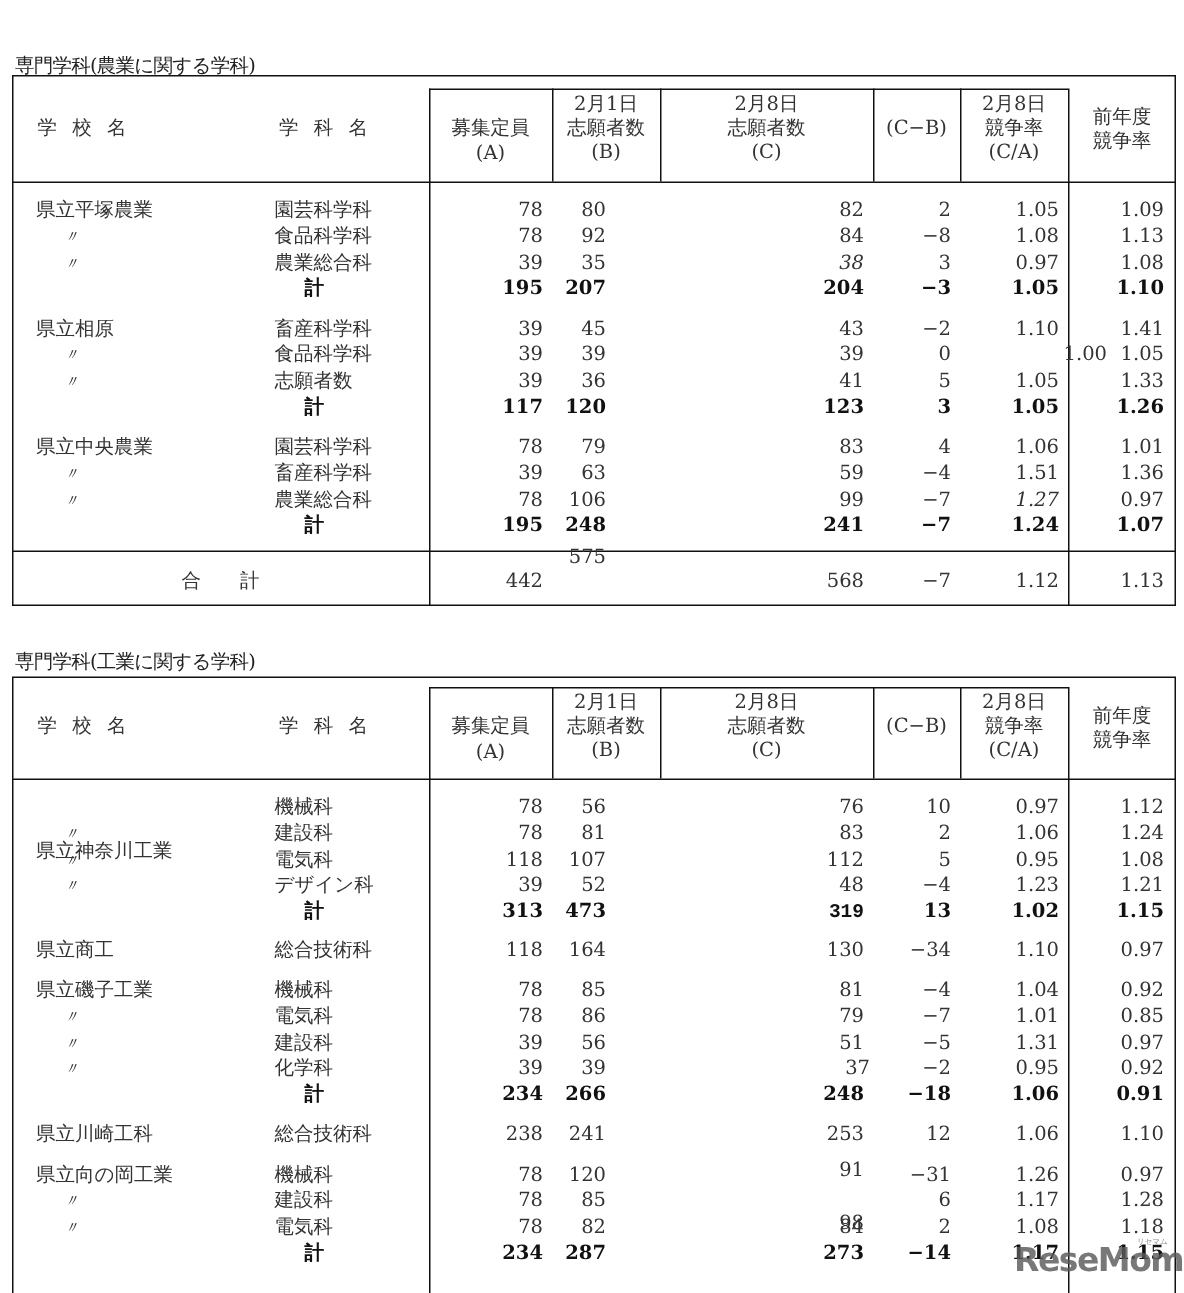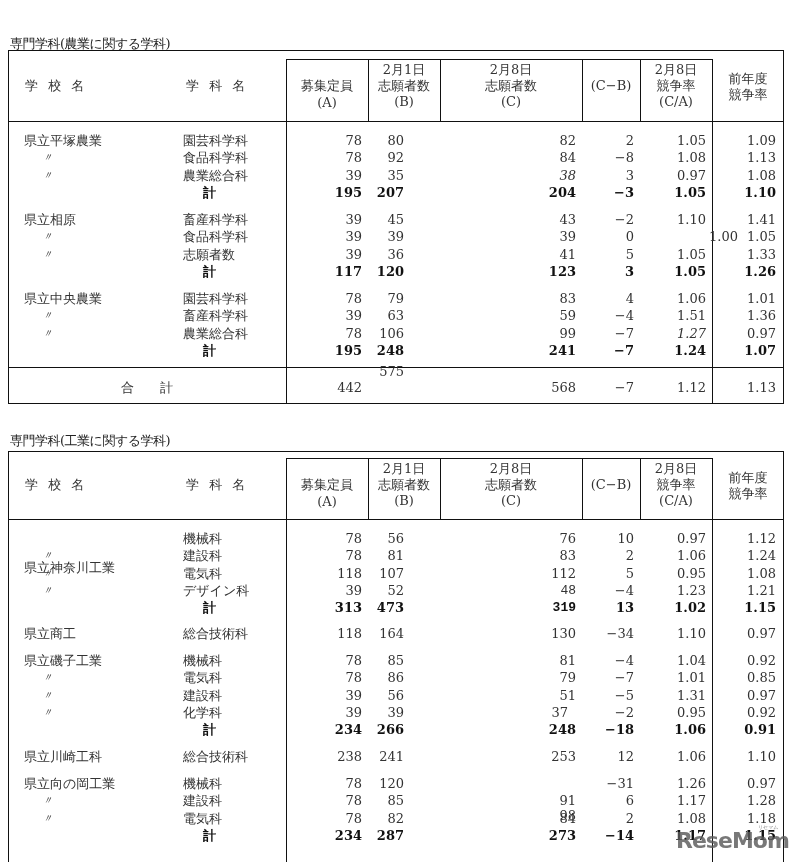--- a/index.html
+++ b/index.html
@@ -195,21 +195,21 @@
     <div class="cell num" style="left:286px;width:76px;top:565px;">118</div>
     <div class="cell num" style="left:368px;width:36px;top:565px;">107</div>
     <div class="cell num" style="left:440px;width:136px;top:565px;">112</div>
     <div class="cell num" style="left:582px;width:52px;top:565px;">5</div>
     <div class="cell num" style="left:640px;width:66px;top:565px;">0.95</div>
     <div class="cell num" style="left:712px;width:64px;top:565px;">1.08</div>
     <div class="cell" style="left:42px;top:582px;font-size:11px;font-style:italic;">〃</div>
     <div class="cell" style="left:183px;top:582px;">デザイン科</div>
     <div class="cell num" style="left:286px;width:76px;top:582px;">39</div>
     <div class="cell num" style="left:368px;width:36px;top:582px;">52</div>
-    <div class="cell num" style="left:440px;width:136px;top:582px;font-family:Liberation Mono, monospace;">48</div>
+    <div class="cell num" style="left:440px;width:136px;top:582px;">48</div>
     <div class="cell num" style="left:582px;width:52px;top:582px;">−4</div>
     <div class="cell num" style="left:640px;width:66px;top:582px;">1.23</div>
     <div class="cell num" style="left:712px;width:64px;top:582px;">1.21</div>
     <div class="cell bold" style="left:203px;top:599px;">計</div>
     <div class="cell num bold" style="left:286px;width:76px;top:599px;">313</div>
     <div class="cell num bold" style="left:368px;width:36px;top:599px;">473</div>
     <div class="cell num bold" style="left:440px;width:136px;top:599px;font-family:Liberation Mono, monospace;">319</div>
     <div class="cell num bold" style="left:582px;width:52px;top:599px;">13</div>
     <div class="cell num bold" style="left:640px;width:66px;top:599px;">1.02</div>
     <div class="cell num bold" style="left:712px;width:64px;top:599px;">1.15</div>
@@ -242,21 +242,21 @@
     <div class="cell num" style="left:286px;width:76px;top:687px;">39</div>
     <div class="cell num" style="left:368px;width:36px;top:687px;">56</div>
     <div class="cell num" style="left:440px;width:136px;top:687px;">51</div>
     <div class="cell num" style="left:582px;width:52px;top:687px;">−5</div>
     <div class="cell num" style="left:640px;width:66px;top:687px;">1.31</div>
     <div class="cell num" style="left:712px;width:64px;top:687px;">0.97</div>
     <div class="cell" style="left:42px;top:704px;font-size:11px;font-style:italic;">〃</div>
     <div class="cell" style="left:183px;top:704px;">化学科</div>
     <div class="cell num" style="left:286px;width:76px;top:704px;">39</div>
     <div class="cell num" style="left:368px;width:36px;top:704px;">39</div>
-    <div class="cell num" style="left:432px;width:136px;top:704px;">37</div>
+    <div class="cell num" style="left:444px;width:136px;top:704px;">37</div>
     <div class="cell num" style="left:582px;width:52px;top:704px;">−2</div>
     <div class="cell num" style="left:640px;width:66px;top:704px;">0.95</div>
     <div class="cell num" style="left:712px;width:64px;top:704px;">0.92</div>
     <div class="cell bold" style="left:203px;top:721px;">計</div>
     <div class="cell num bold" style="left:286px;width:76px;top:721px;">234</div>
     <div class="cell num bold" style="left:368px;width:36px;top:721px;">266</div>
     <div class="cell num bold" style="left:440px;width:136px;top:721px;">248</div>
     <div class="cell num bold" style="left:582px;width:52px;top:721px;">−18</div>
     <div class="cell num bold" style="left:640px;width:66px;top:721px;">1.06</div>
     <div class="cell num bold" style="left:712px;width:64px;top:721px;">0.91</div>
@@ -273,21 +273,21 @@
     <div class="cell num" style="left:286px;width:76px;top:775px;">78</div>
     <div class="cell num" style="left:368px;width:36px;top:775px;">120</div>
     <div class="cell num" style="left:440px;width:136px;top:775px;margin-top:32px;">98</div>
     <div class="cell num" style="left:582px;width:52px;top:775px;">−31</div>
     <div class="cell num" style="left:640px;width:66px;top:775px;">1.26</div>
     <div class="cell num" style="left:712px;width:64px;top:775px;">0.97</div>
     <div class="cell" style="left:42px;top:792px;font-size:11px;font-style:italic;">〃</div>
     <div class="cell" style="left:183px;top:792px;">建設科</div>
     <div class="cell num" style="left:286px;width:76px;top:792px;">78</div>
     <div class="cell num" style="left:368px;width:36px;top:792px;">85</div>
-    <div class="cell num" style="left:440px;width:136px;top:792px;">91</div>
+    <div class="cell num" style="left:440px;width:136px;top:772px;">91</div>
     <div class="cell num" style="left:582px;width:52px;top:792px;">6</div>
     <div class="cell num" style="left:640px;width:66px;top:792px;">1.17</div>
     <div class="cell num" style="left:712px;width:64px;top:792px;">1.28</div>
     <div class="cell" style="left:42px;top:810px;font-size:11px;font-style:italic;">〃</div>
     <div class="cell" style="left:183px;top:810px;">電気科</div>
     <div class="cell num" style="left:286px;width:76px;top:810px;">78</div>
     <div class="cell num" style="left:368px;width:36px;top:810px;">82</div>
     <div class="cell num" style="left:440px;width:136px;top:810px;">84</div>
     <div class="cell num" style="left:582px;width:52px;top:810px;">2</div>
     <div class="cell num" style="left:640px;width:66px;top:810px;">1.08</div>

